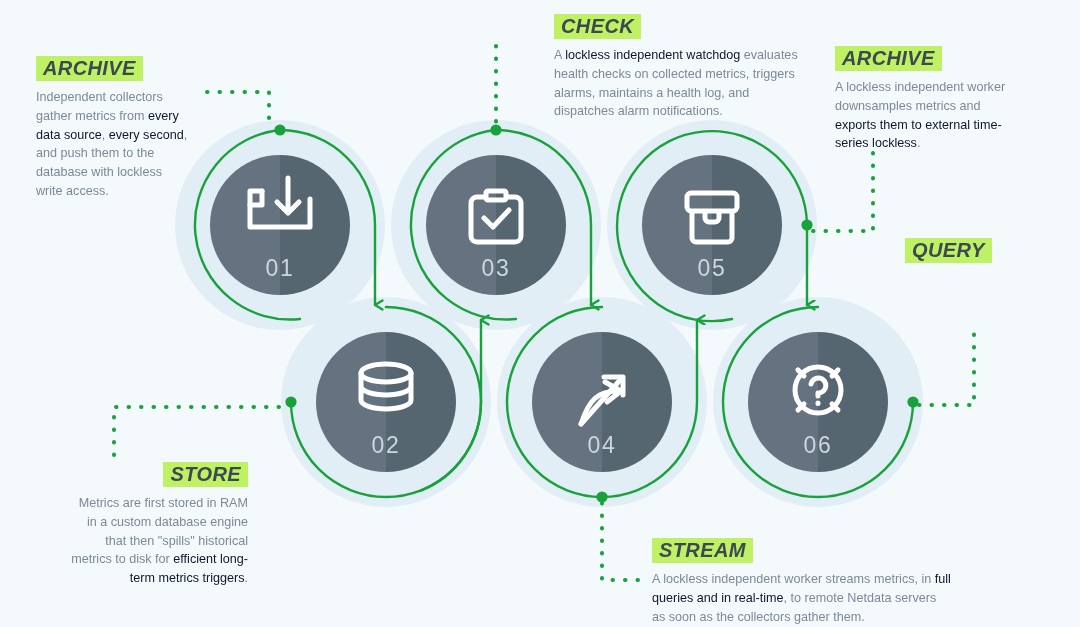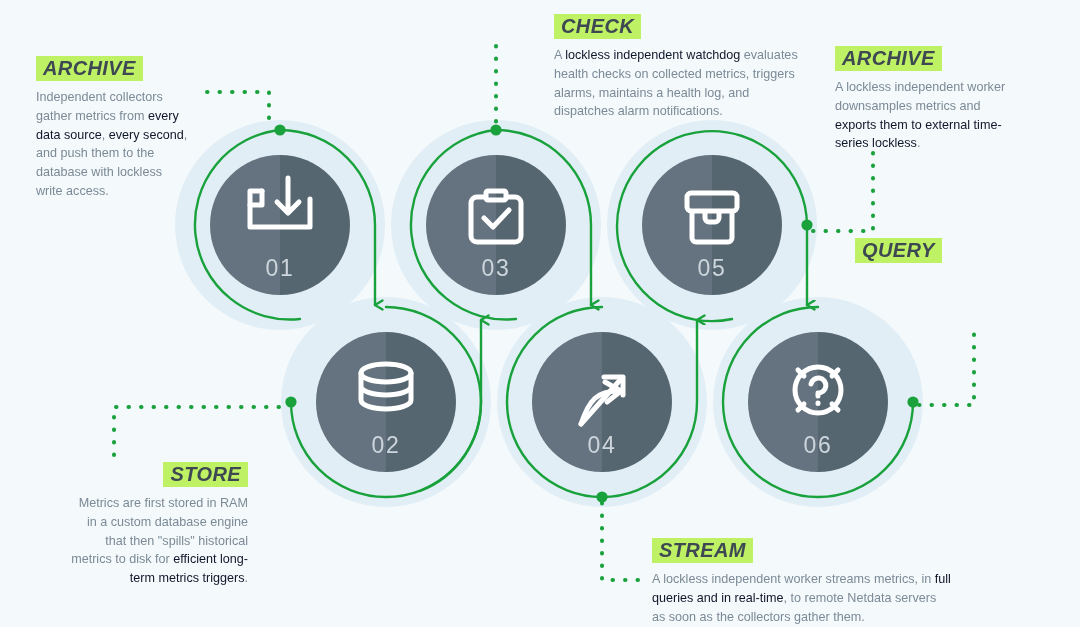--- a/index.html
+++ b/index.html
@@ -254,17 +254,17 @@
   <div class="block" style="left:652px; top:538px; width:300px;">
     <div class="ttl">STREAM</div>
     <div class="body">A lockless independent worker streams metrics, in <b>full queries and in real-time</b>, to remote Netdata servers as soon as the collectors gather them.</div>
   </div>
 
   <div class="block" style="left:835px; top:46px; width:180px;">
     <div class="ttl">ARCHIVE</div>
     <div class="body">A lockless independent worker downsamples metrics and <b>exports them to external time-series lockless</b>.</div>
   </div>
 
-  <div class="block" style="left:855px; top:238px; width:172px;">
+  <div class="block" style="left:905px; top:238px; width:172px;">
     <div class="ttl">QUERY</div>
   </div>
 
 </div>
 
 </body></html>

